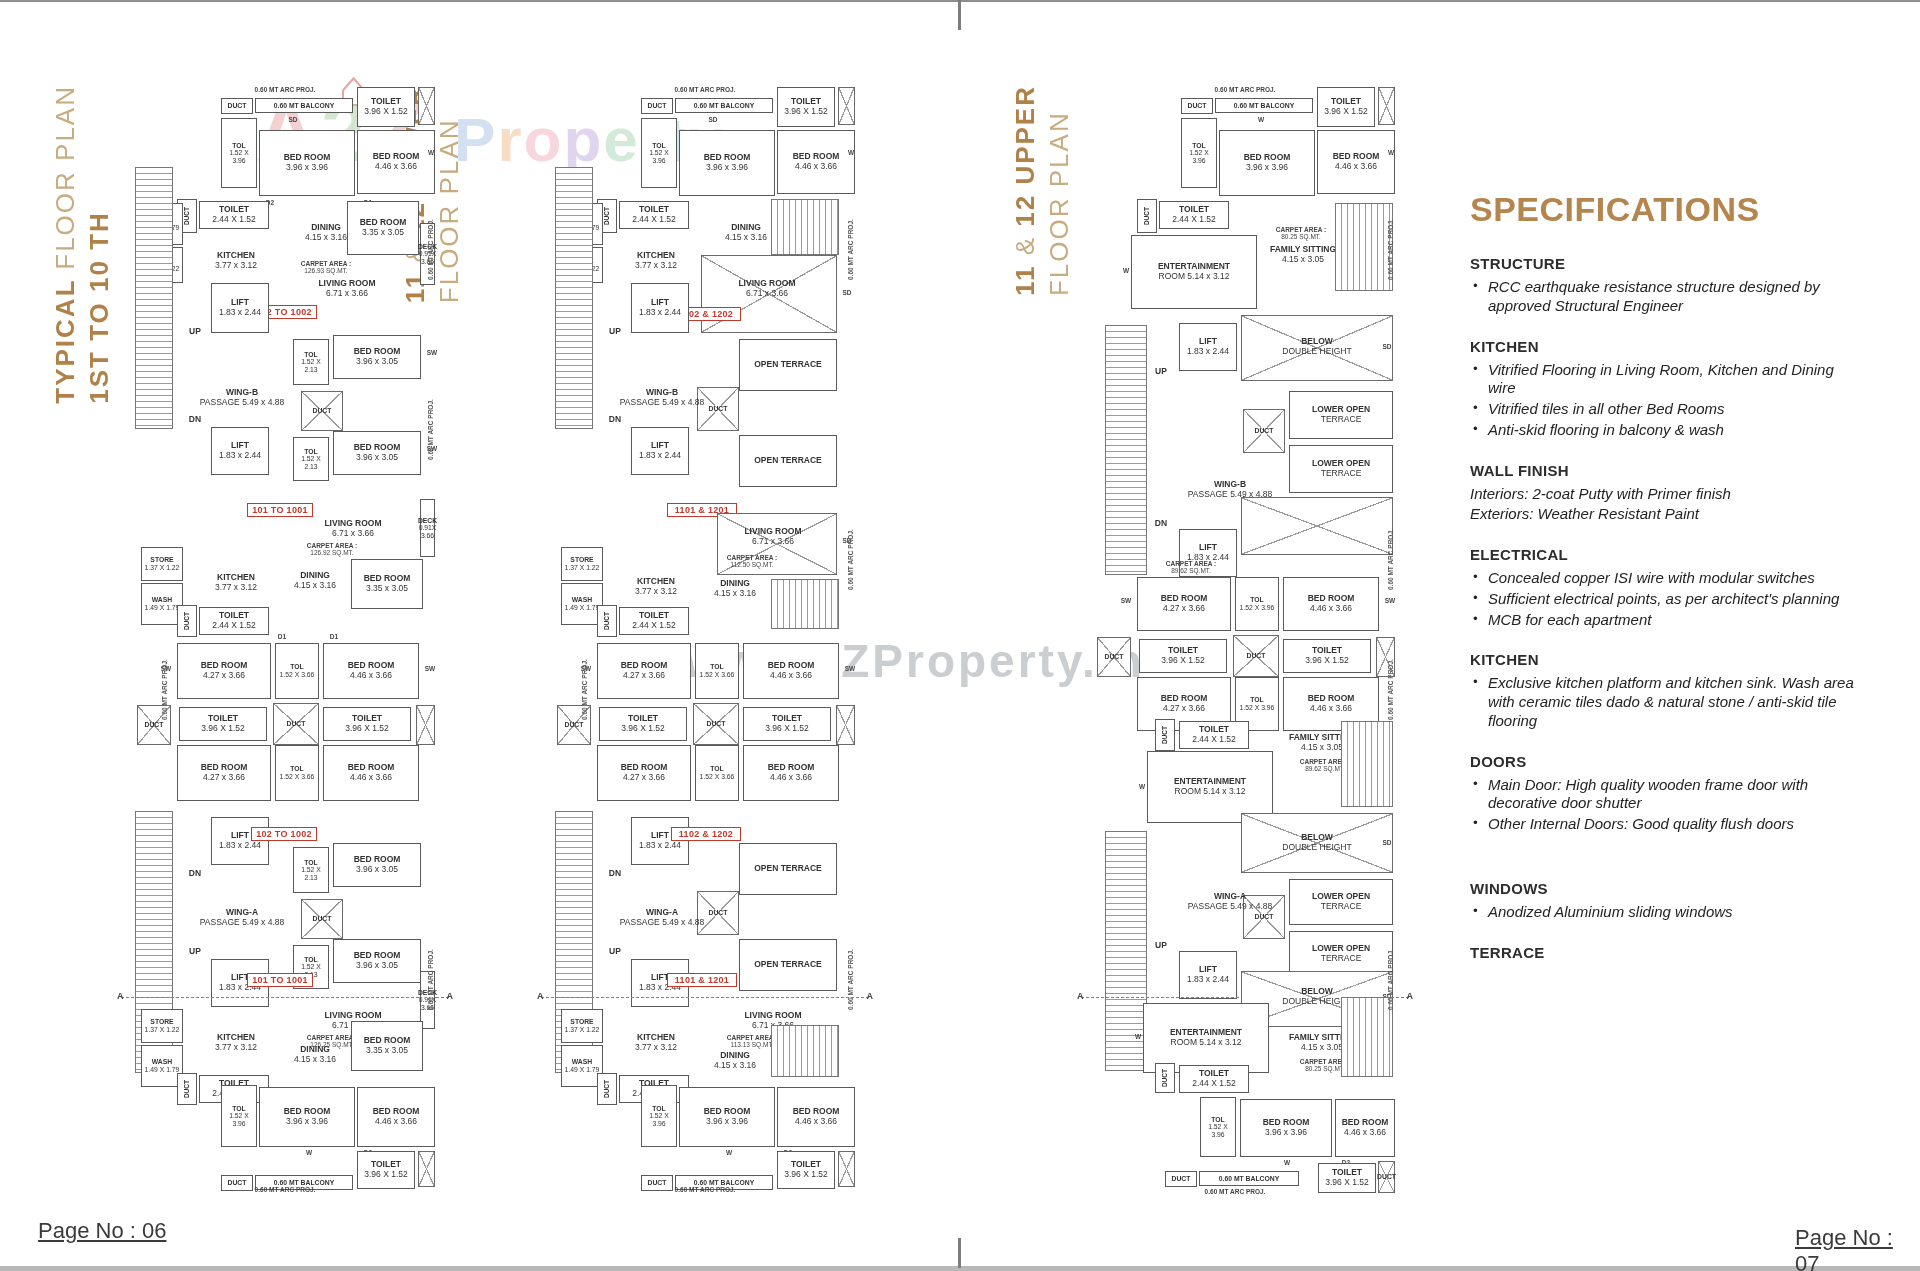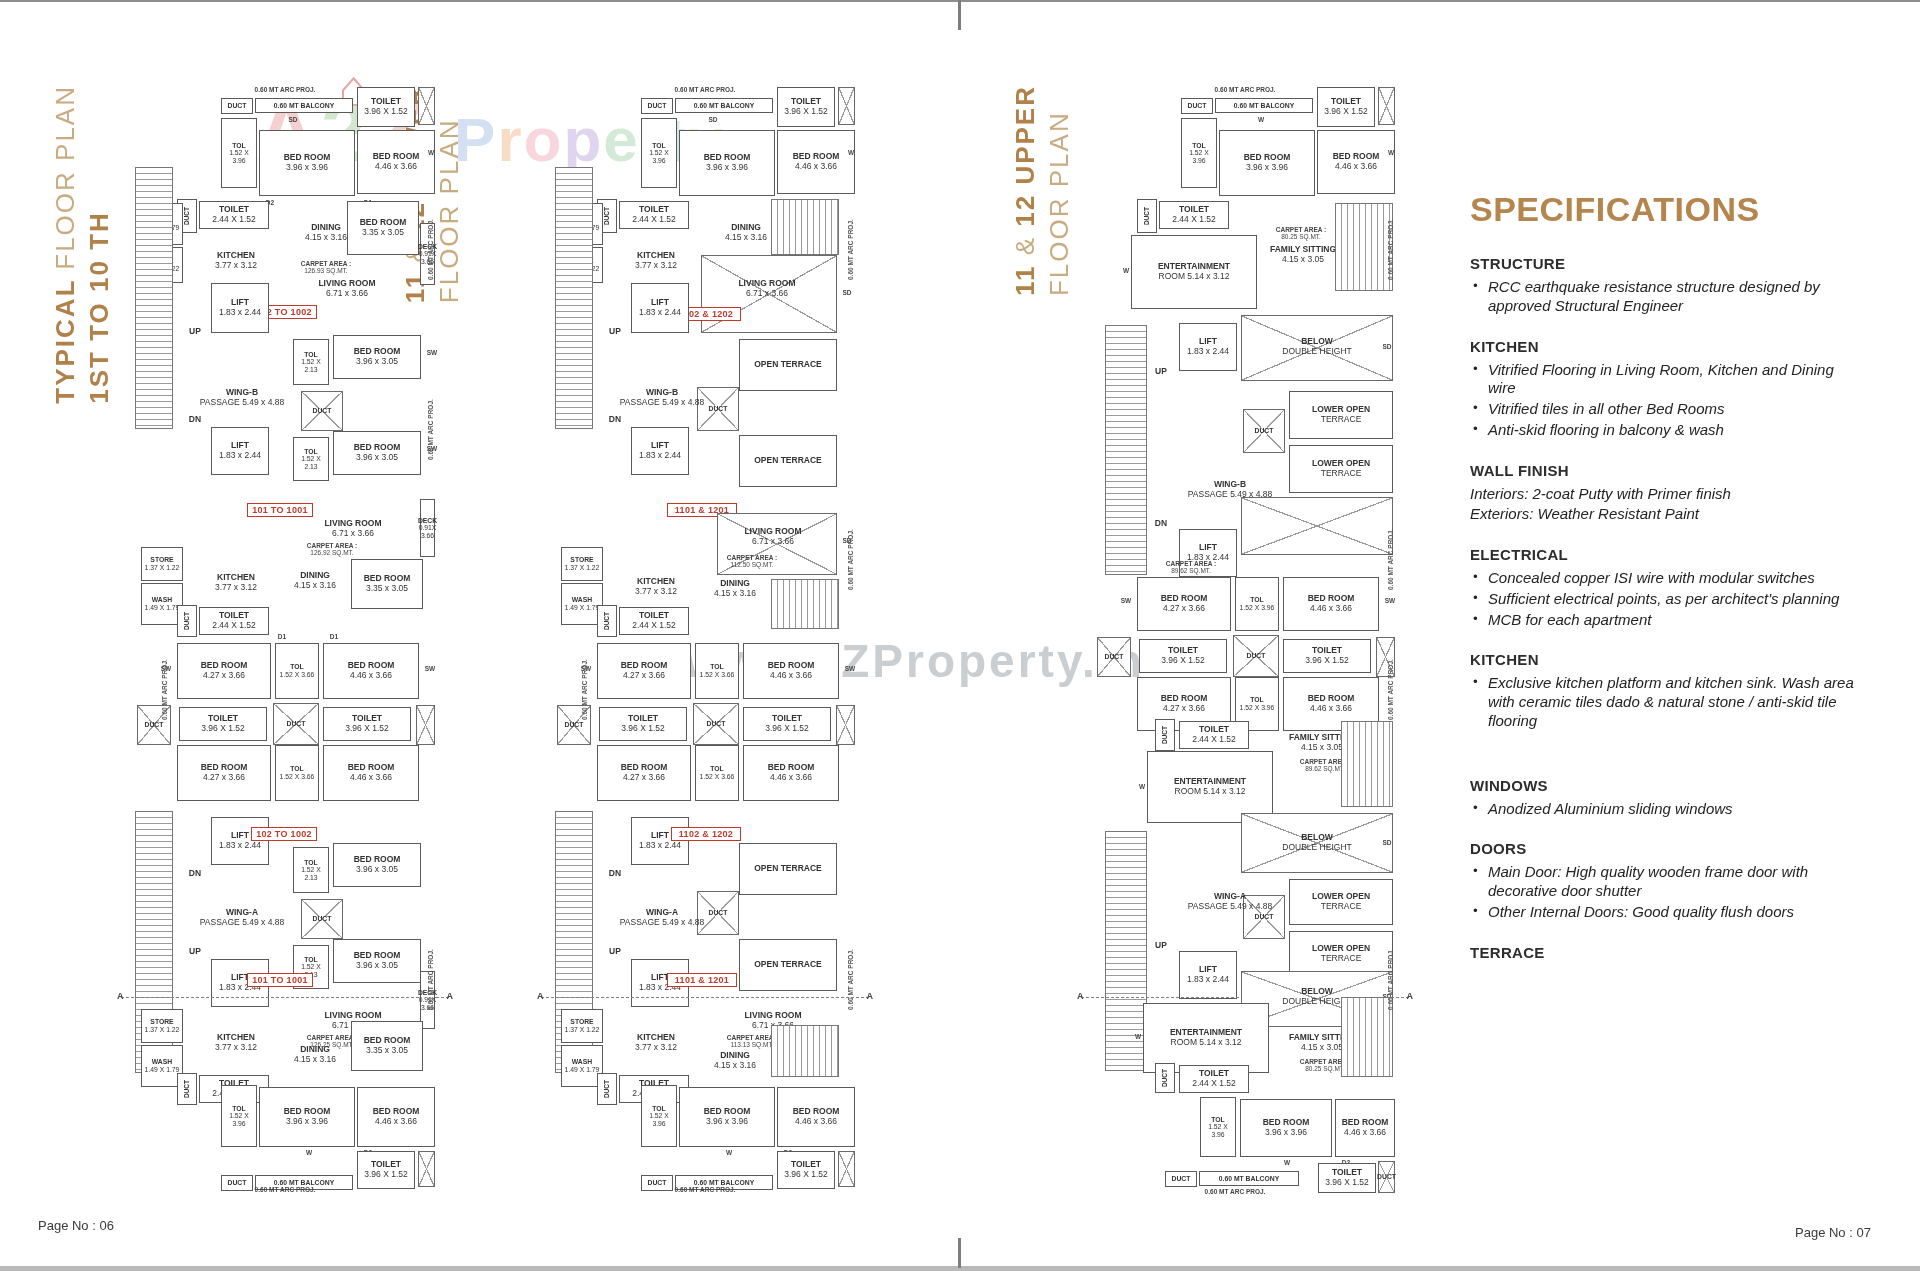--- a/index.html
+++ b/index.html
@@ -58,21 +58,21 @@
 
   
   .specs{position:absolute;left:1470px;top:190px;width:384px;}
   .specs h1{margin:0 0 26px 0;font-size:34px;letter-spacing:.5px;color:#b5854e;font-weight:bold;}
   .spec-section{margin-top:22px;}
   .spec-section .sh{font-size:15px;font-weight:bold;color:#2d2d2d;margin-bottom:6px;letter-spacing:.3px;}
   .spec-section .it{font-size:15px;color:#232323;line-height:1.25;margin:2px 0;font-style:italic;}
   .spec-section .it.bullet{position:relative;padding-left:18px;}
   .spec-section .it.bullet::before{content:"•";position:absolute;left:3px;top:0;font-size:13px;color:#232323;}
 
-  .page-no{position:absolute;font-size:13px;color:#3a3a3a;}
+  .page-no{position:absolute;font-size:22px;color:#3a3a3a;text-decoration:underline;}
   .page-no.left{left:38px;top:1218px;}
   .page-no.right{left:1795px;top:1225px;}
 </style>
 </head>
 <body>
 
 <div class="hairline-top"></div>
 <div class="hairline-bottom"></div>
 <div class="center-tick tick-top"></div>
 <div class="center-tick tick-bottom"></div>
@@ -1049,29 +1049,29 @@
       <div class="spec-section">
         <div class="sh">ELECTRICAL</div>
         <div class="it bullet">Concealed copper ISI wire with modular switches</div>
         <div class="it bullet">Sufficient electrical points, as per architect's planning</div>
         <div class="it bullet">MCB for each apartment</div>
       </div>
       <div class="spec-section">
         <div class="sh">KITCHEN</div>
         <div class="it bullet">Exclusive kitchen platform and kitchen sink. Wash area with ceramic tiles dado &amp; natural stone / anti-skid tile flooring</div>
       </div>
-      <div class="spec-section" style="margin-top: 46px;">
-        <div class="sh">WINDOWS</div>
-        <div class="it bullet">Anodized Aluminium sliding windows</div>
-      </div>
       <div class="spec-section">
         <div class="sh">DOORS</div>
         <div class="it bullet">Main Door: High quality wooden frame door with decorative door shutter</div>
         <div class="it bullet">Other Internal Doors: Good quality flush doors</div>
       </div>
+      <div class="spec-section" style="margin-top: 46px;">
+        <div class="sh">WINDOWS</div>
+        <div class="it bullet">Anodized Aluminium sliding windows</div>
+      </div>
       <div class="spec-section">
         <div class="sh">TERRACE</div>
       </div>
     </div>
 </div>
 
 <div class="page-no left">Page No : 06</div>
 <div class="page-no right">Page No : 07</div>
 
 </body></html>

